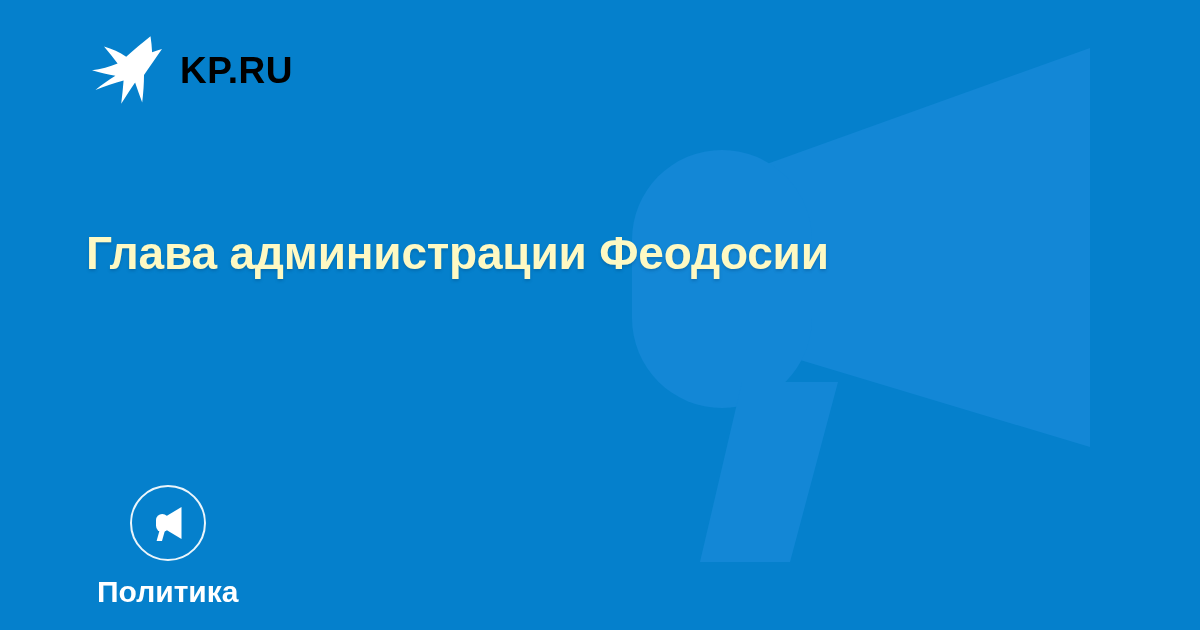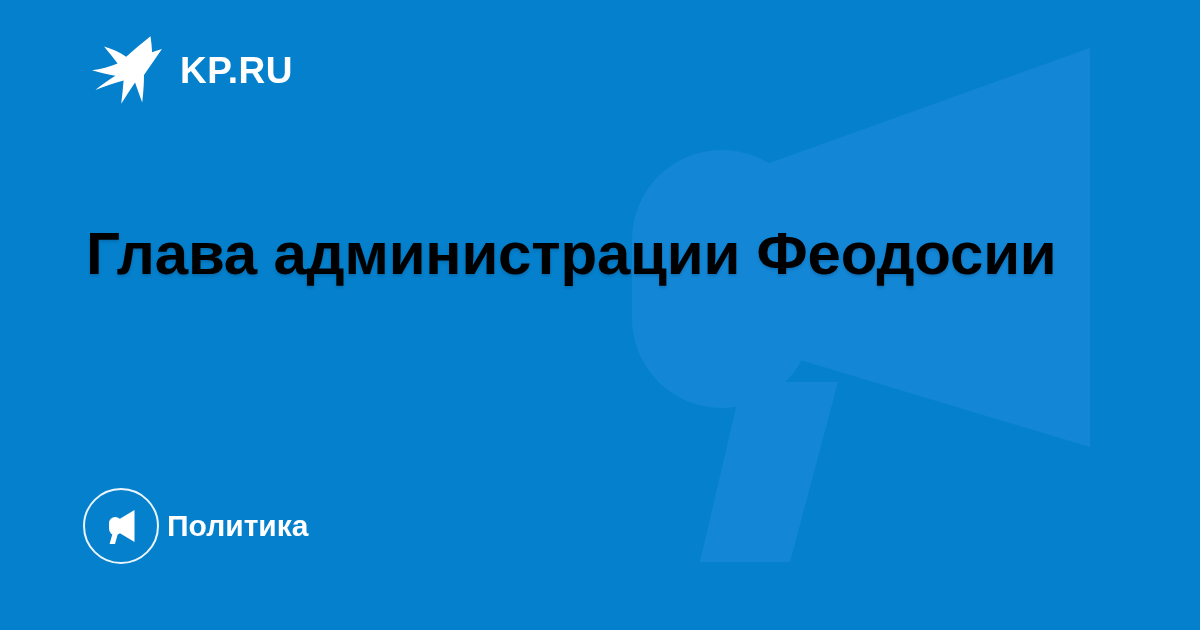--- a/index.html
+++ b/index.html
@@ -40,57 +40,58 @@
   }
 
   .brand-logo {
     width: 74px;
     height: 70px;
     display: block;
     flex: 0 0 auto;
   }
 
   .brand-name {
-    color: #ffffff;
+    color: #000000;
     font-size: 37px;
     font-weight: 700;
     letter-spacing: 0.5px;
     line-height: 1;
     white-space: nowrap;
   }
 
   
   .headline {
     position: absolute;
     left: 86px;
     top: 222px;
     width: 1000px;
     margin: 0;
-    color: #000000;
-    font-size: 60px;
+    color: #fef9c3;
+    font-size: 46px;
     font-weight: 700;
     line-height: 63px;
     letter-spacing: -0.2px;
     text-shadow: 0 2px 3px rgba(0, 60, 110, 0.28);
   }
 
   .headline-line {
     display: block;
     white-space: nowrap;
   }
 
   
   .category {
     position: absolute;
-    left: 83px;
+    left: 97px;
     top: 485px;
     display: flex;
     align-items: center;
-    gap: 8px;
+    gap: 16px;
     height: 82px;
+    flex-direction: column;
   }
 
   .category-icon-wrap {
     width: 76px;
     height: 76px;
     border-radius: 50%;
     border: 2px solid rgba(255, 255, 255, 0.92);
     display: flex;
     align-items: center;
     justify-content: center;

